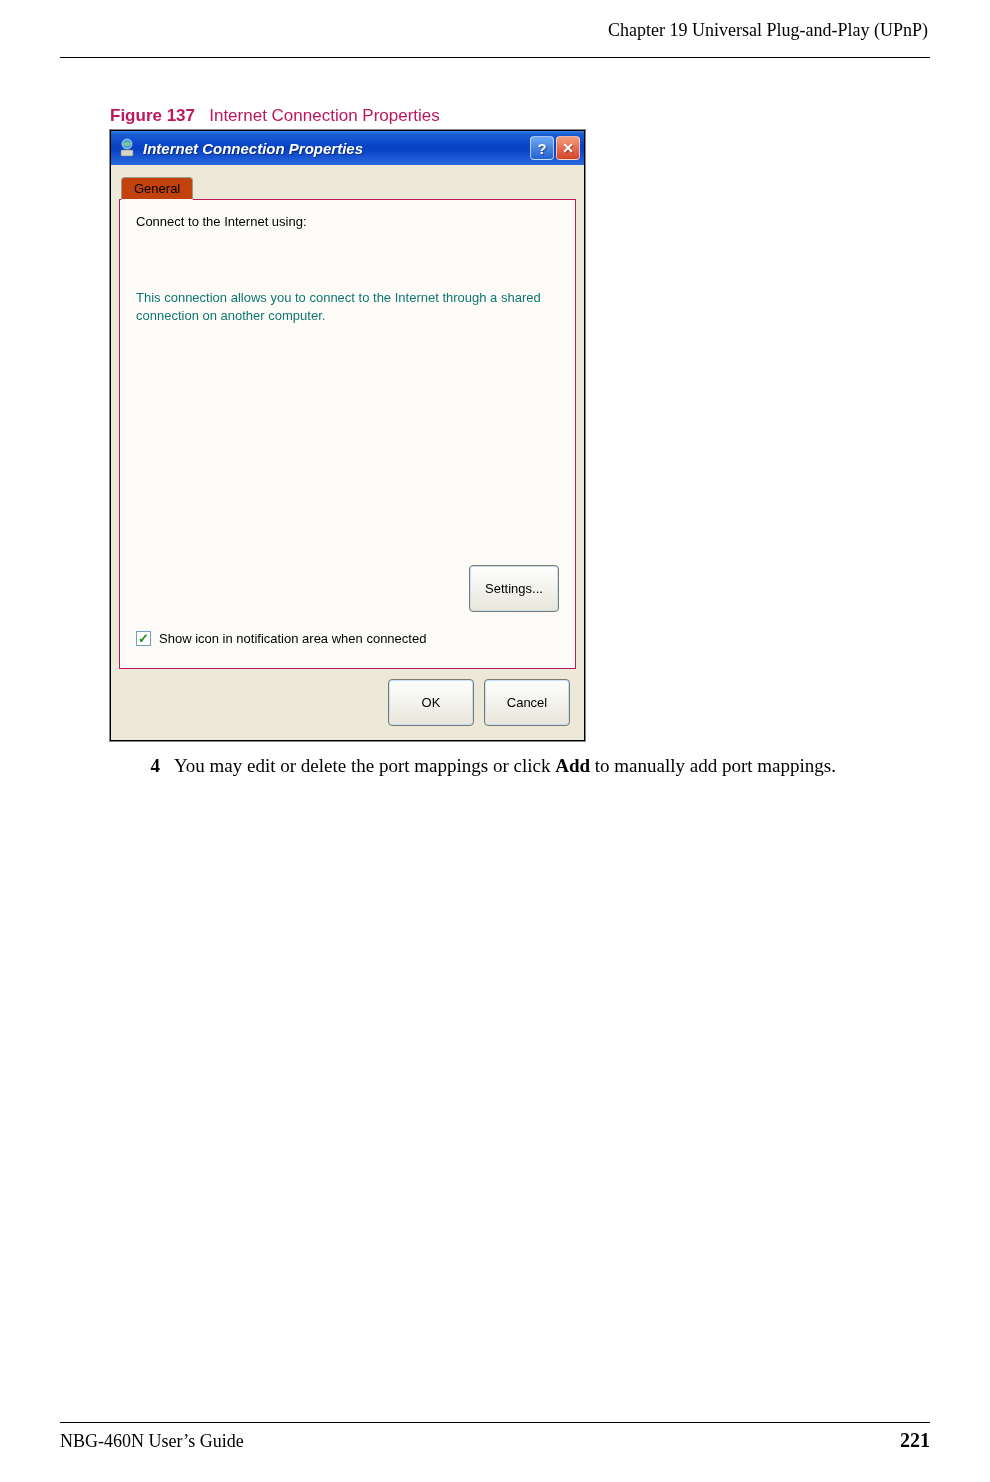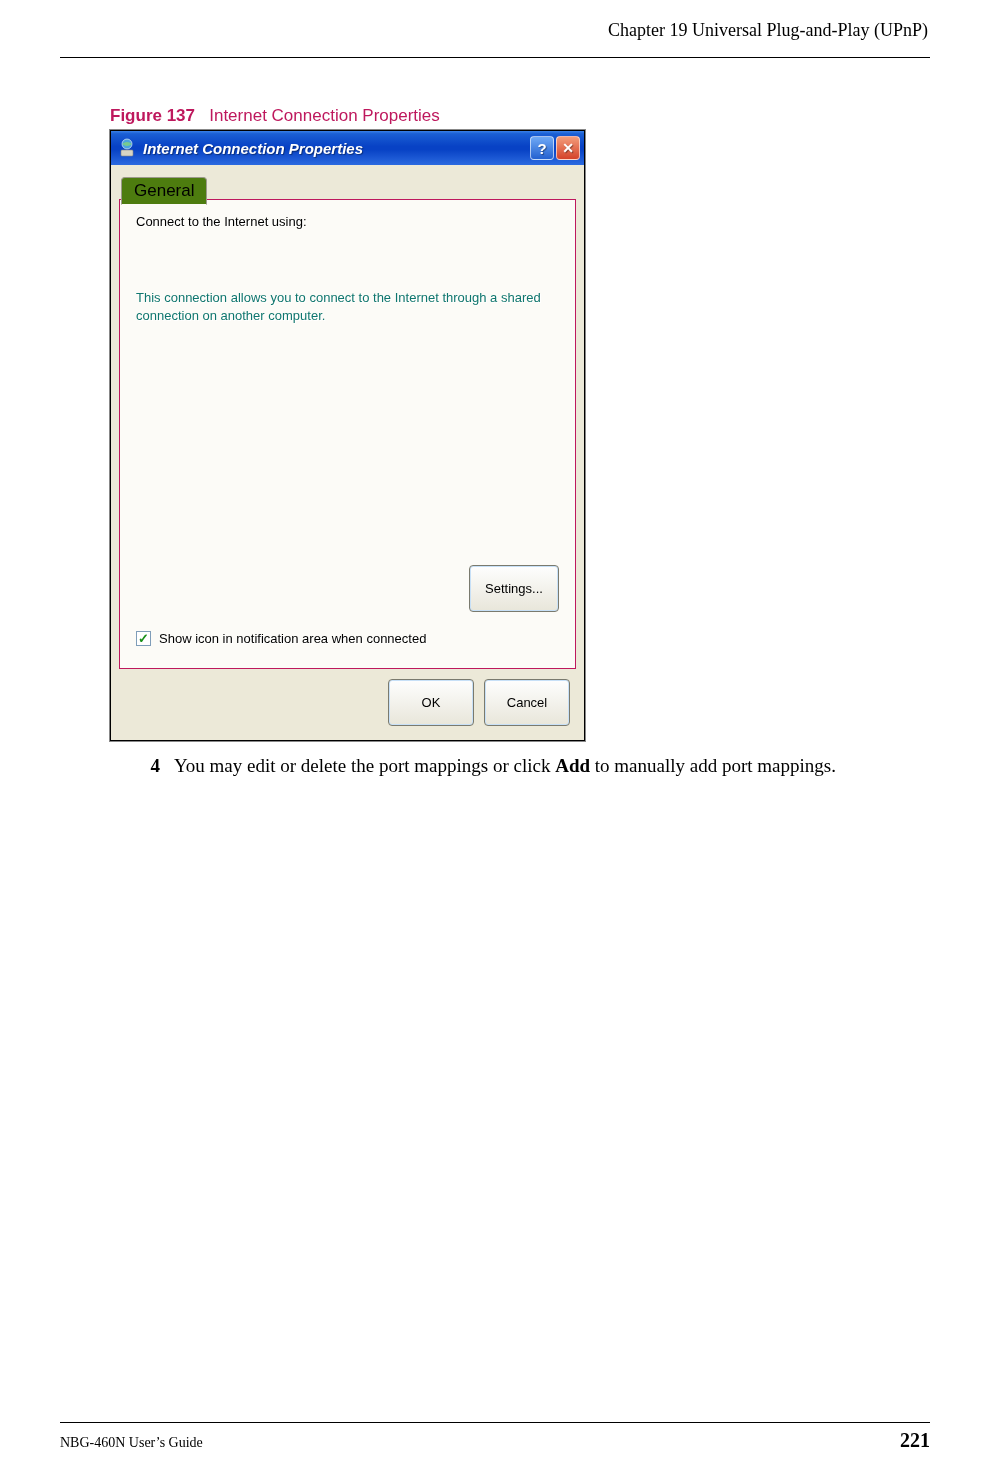--- a/index.html
+++ b/index.html
@@ -81,26 +81,26 @@
     background: #ece9d8;
     padding: 8px;
   }
   .xp-tabstrip {
     position: relative;
     height: 26px;
   }
   .xp-tab {
     position: absolute;
     top: 4px; left: 2px;
-    background: #4d7c0f;
+    background: #c2410c;
     border: 1px solid #9c9a8c;
     border-bottom: 1px solid #fcfbf7;
     border-radius: 4px 4px 0 0;
     padding: 3px 12px 3px 12px;
-    font-size: 17px;
+    font-size: 13px;
     z-index: 2;
   }
   .xp-tabpanel {
     background: #fcfbf7;
     border: 1px solid #be185d;
     min-height: 470px;
     padding: 14px 16px 12px 16px;
     position: relative;
   }
   .label-text { color:#000; text-shadow: 1px 1px 0 #fff; }
@@ -170,21 +170,21 @@
   .step-row .step-num { font-weight: bold; min-width: 14px; text-align:right; }
   .step-row .step-text { flex:1; line-height:1.35; }
   .step-row .step-text b { font-weight: bold; }
 
   .footer {
     position:absolute;
     left:60px; right:60px; bottom:30px;
   }
   .footer-line { border-top:1.5px solid #000; margin-bottom:6px; }
   .footer-row { display:flex; justify-content:space-between; align-items:baseline; }
-  .footer-left { font-size:14px;text-align:right; }
+  .footer-left { font-size:18px;text-align:right; }
   .footer-right { font-size:20px; font-weight:bold; }
 </style>
 </head>
 <body>
 
 <div class="page">
   <div class="chapter-title">Chapter 19 Universal Plug-and-Play (UPnP)</div>
   <div class="header-line"></div>
 
   <div class="figure-caption">

